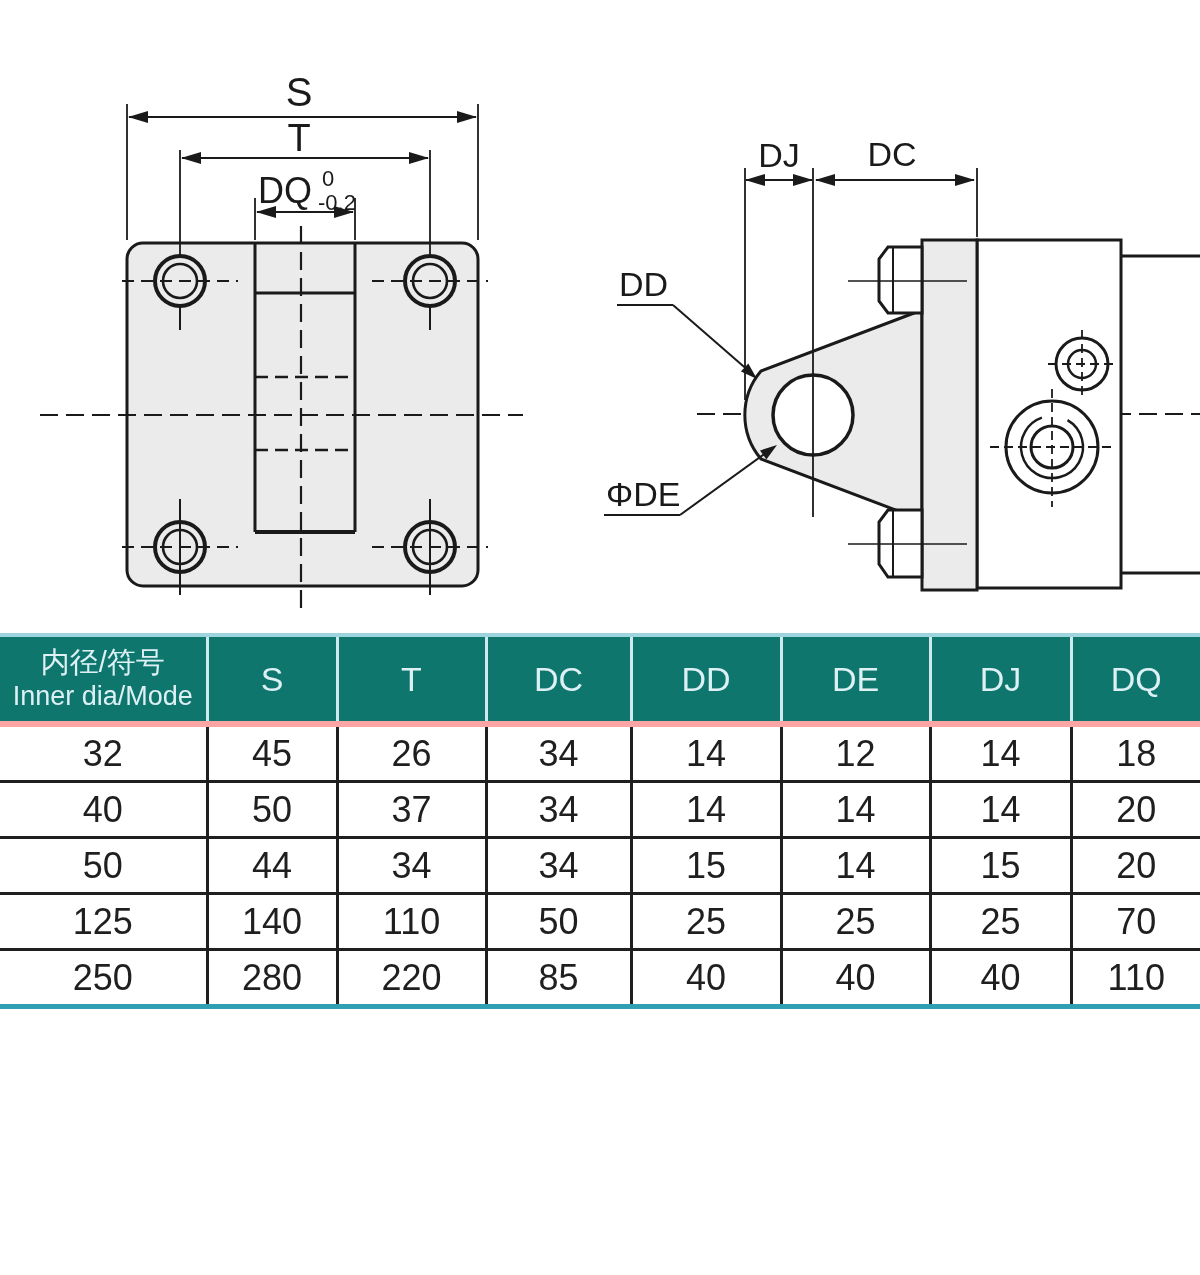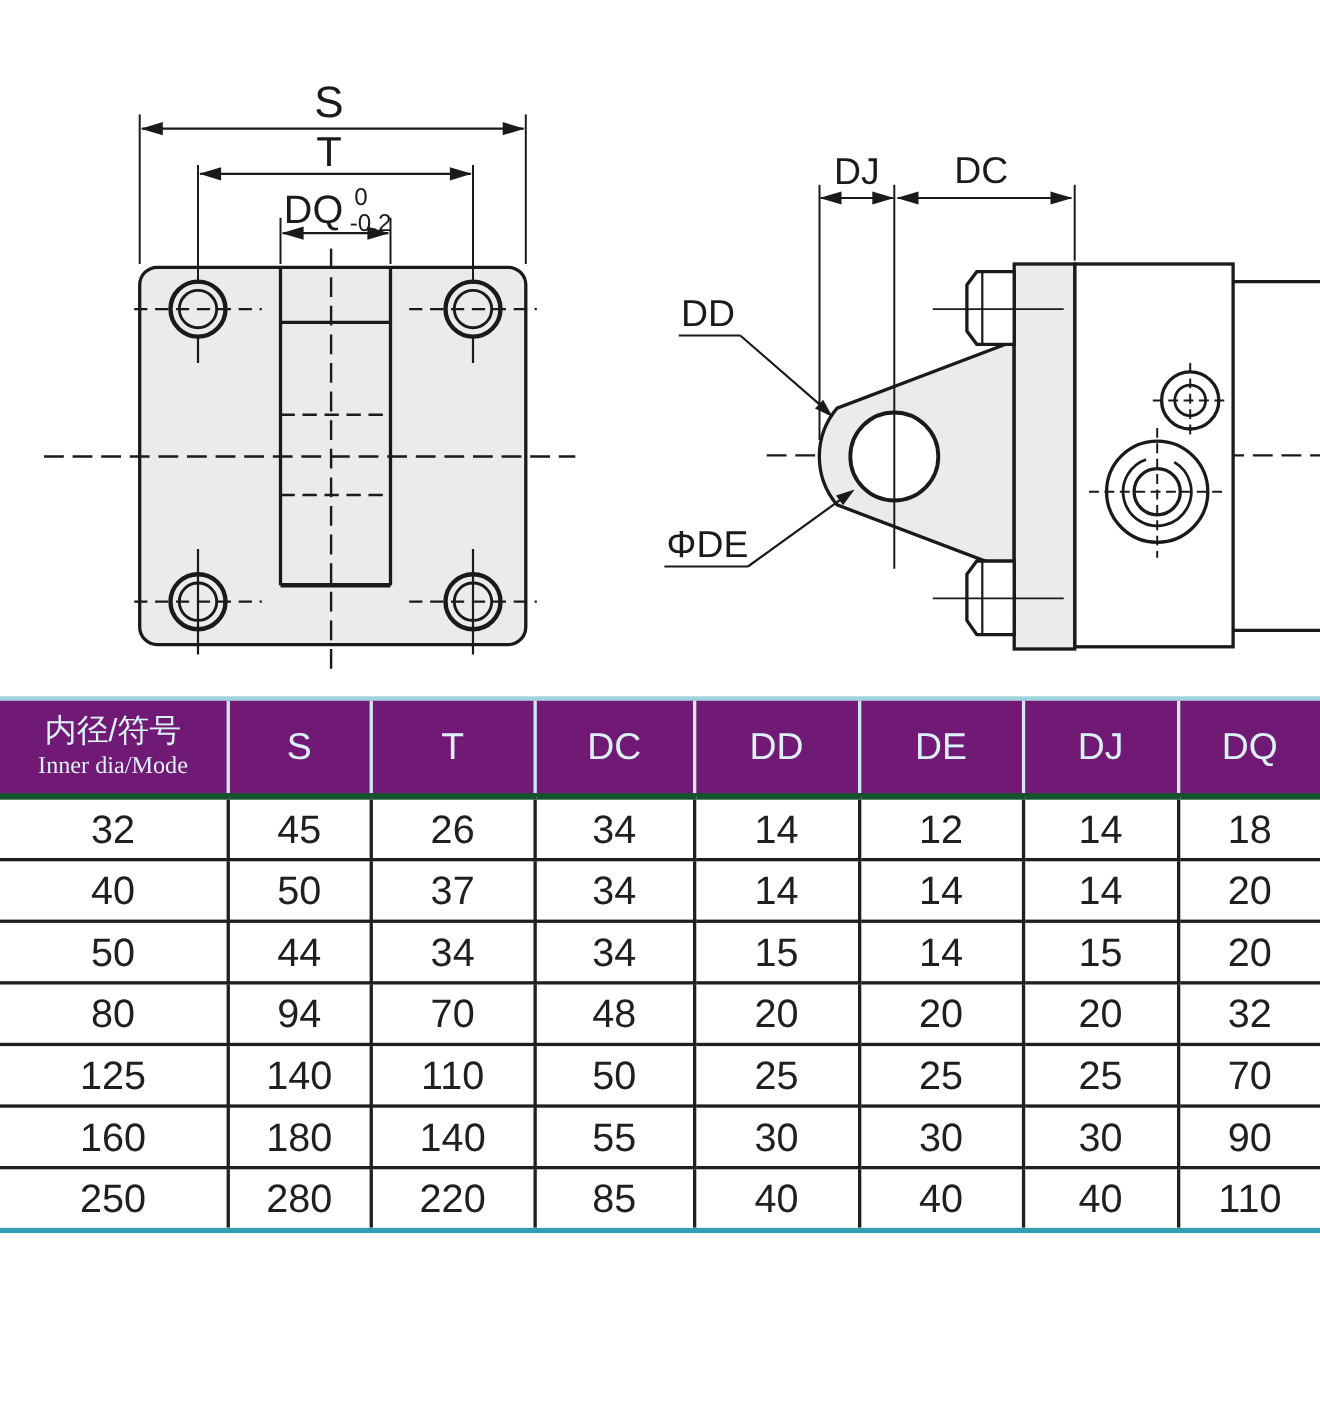--- a/index.html
+++ b/index.html
@@ -10,28 +10,28 @@
   .drawing-area{position:absolute;top:0;left:0;width:1200px;height:633px;}
   svg text{font-family:"Liberation Sans", sans-serif;fill:#1a1a1a;}
 
   .spec-wrap{
     position:absolute;top:633px;left:0;width:1200px;
     border-top:4px solid #9ed4dd;
     border-bottom:5px solid #2f9fb1;
   }
   table.spec{border-collapse:collapse;table-layout:fixed;width:1200px;}
   table.spec thead th{
-    background:#701a75;color:#ddf1f5;height:82px;
+    background:#0f766e;color:#ddf1f5;height:82px;
     font-weight:normal;vertical-align:middle;text-align:center;
-    border-bottom:6px solid #14532d;
+    border-bottom:6px solid #fca5a5;
   }
   table.spec thead th + th{border-left:3px solid #cfeaef;}
   table.spec thead th.col-letter{font-size:34px;}
   .hdr-zh{font-size:29px;line-height:1.2;}
-  .hdr-en{font-size:22px;line-height:1.2;font-family:Liberation Serif, serif;}
+  .hdr-en{font-size:27px;line-height:1.2;}
   table.spec tbody td{
     height:51px;text-align:center;vertical-align:middle;
     font-size:36px;color:#1f1f1f;background:#ffffff;
     border:3px solid #1f1f1f;
   }
   table.spec tbody tr td:first-child{border-left:none;}
   table.spec tbody tr td:last-child{border-right:none;}
   table.spec tbody tr:last-child td{border-bottom:none;}
 </style>
 </head>
@@ -240,50 +240,30 @@
           <td>50</td>
             <td>44</td>
             <td>34</td>
             <td>34</td>
             <td>15</td>
             <td>14</td>
             <td>15</td>
             <td>20</td>
         </tr>
         <tr>
-          <td>80</td>
-            <td>94</td>
-            <td>70</td>
-            <td>48</td>
-            <td>20</td>
-            <td>20</td>
-            <td>20</td>
-            <td>32</td>
-        </tr>
-        <tr>
           <td>125</td>
             <td>140</td>
             <td>110</td>
             <td>50</td>
             <td>25</td>
             <td>25</td>
             <td>25</td>
             <td>70</td>
         </tr>
         <tr>
-          <td>160</td>
-            <td>180</td>
-            <td>140</td>
-            <td>55</td>
-            <td>30</td>
-            <td>30</td>
-            <td>30</td>
-            <td>90</td>
-        </tr>
-        <tr>
           <td>250</td>
             <td>280</td>
             <td>220</td>
             <td>85</td>
             <td>40</td>
             <td>40</td>
             <td>40</td>
             <td>110</td>
         </tr>
       </tbody>

